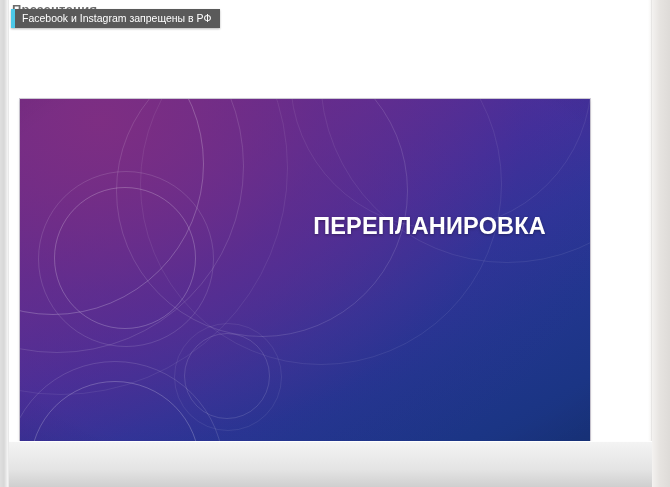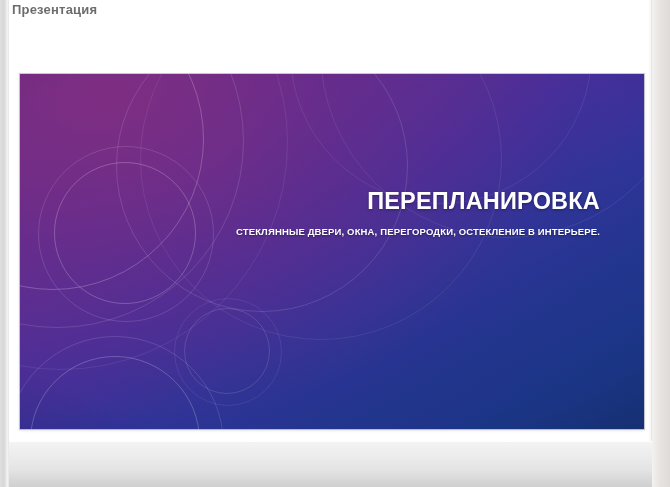--- a/index.html
+++ b/index.html
@@ -78,22 +78,22 @@
     line-height: 19px;
     color: #ffffff;
     white-space: nowrap;
     font-weight: 400;
   }
 
   
   #slide-frame {
     position: absolute;
     left: 20px;
-    top: 74px;
-    width: 624px;
+    top: 99px;
+    width: 570px;
     height: 355px;
     box-shadow: 0 0 0 1px rgba(120,110,140,0.35),
                 0 1px 3px rgba(0,0,0,0.18);
     overflow: hidden;
     background: #3a2060;
   }
   #slide-canvas {
     position: absolute;
     inset: 0;
     overflow: hidden;
@@ -184,20 +184,24 @@
 </head>
 <body>
 
 <div id="page-root">
 
   <div id="page-left-rule"></div>
   <div id="page-right-rule"></div>
 
   <div id="doc-heading">Презентация</div>
 
+  <div id="notice-chip">
+    <div id="notice-accent"></div>
+    <div id="notice-text">Facebook и Instagram запрещены в РФ</div>
+  </div>
 
   <div id="slide-frame">
     <div id="slide-canvas">
 
       <div id="slide-bg"></div>
 
       <div class="ring" style="left:-118px; top:-86px; width:300px; height:300px; border-width:1.4px;"></div>
       <div class="ring soft" style="left:-150px; top:-120px; width:372px; height:372px; border-width:1.2px;"></div>
       <div class="ring faint" style="left:-186px; top:-158px; width:452px; height:452px; border-width:1px;"></div>
 
@@ -213,21 +217,20 @@
       <div class="ring soft" style="left:164px; top:234px; width:84px; height:84px; border-width:1.3px;"></div>
       <div class="ring faint" style="left:154px; top:224px; width:106px; height:106px; border-width:1px;"></div>
 
       <div class="ring faint" style="left:270px; top:-172px; width:300px; height:300px; border-width:1.1px;"></div>
       <div class="ring faint" style="left:300px; top:-210px; width:372px; height:372px; border-width:1px;"></div>
 
       <div id="slide-vignette"></div>
 
       <div id="slide-text">
         <div class="title-line">ПЕРЕПЛАНИРОВКА</div>
-        <div id="slide-subtitle">СТЕКЛЯННЫЕ ДВЕРИ, ОКНА, ПЕРЕГОРОДКИ, ОСТЕКЛЕНИЕ В ИНТЕРЬЕРЕ.</div>
       </div>
 
     </div>
   </div>
 
   <div id="below-slide">
     <div id="below-slide-topline"></div>
   </div>
 
 </div>

